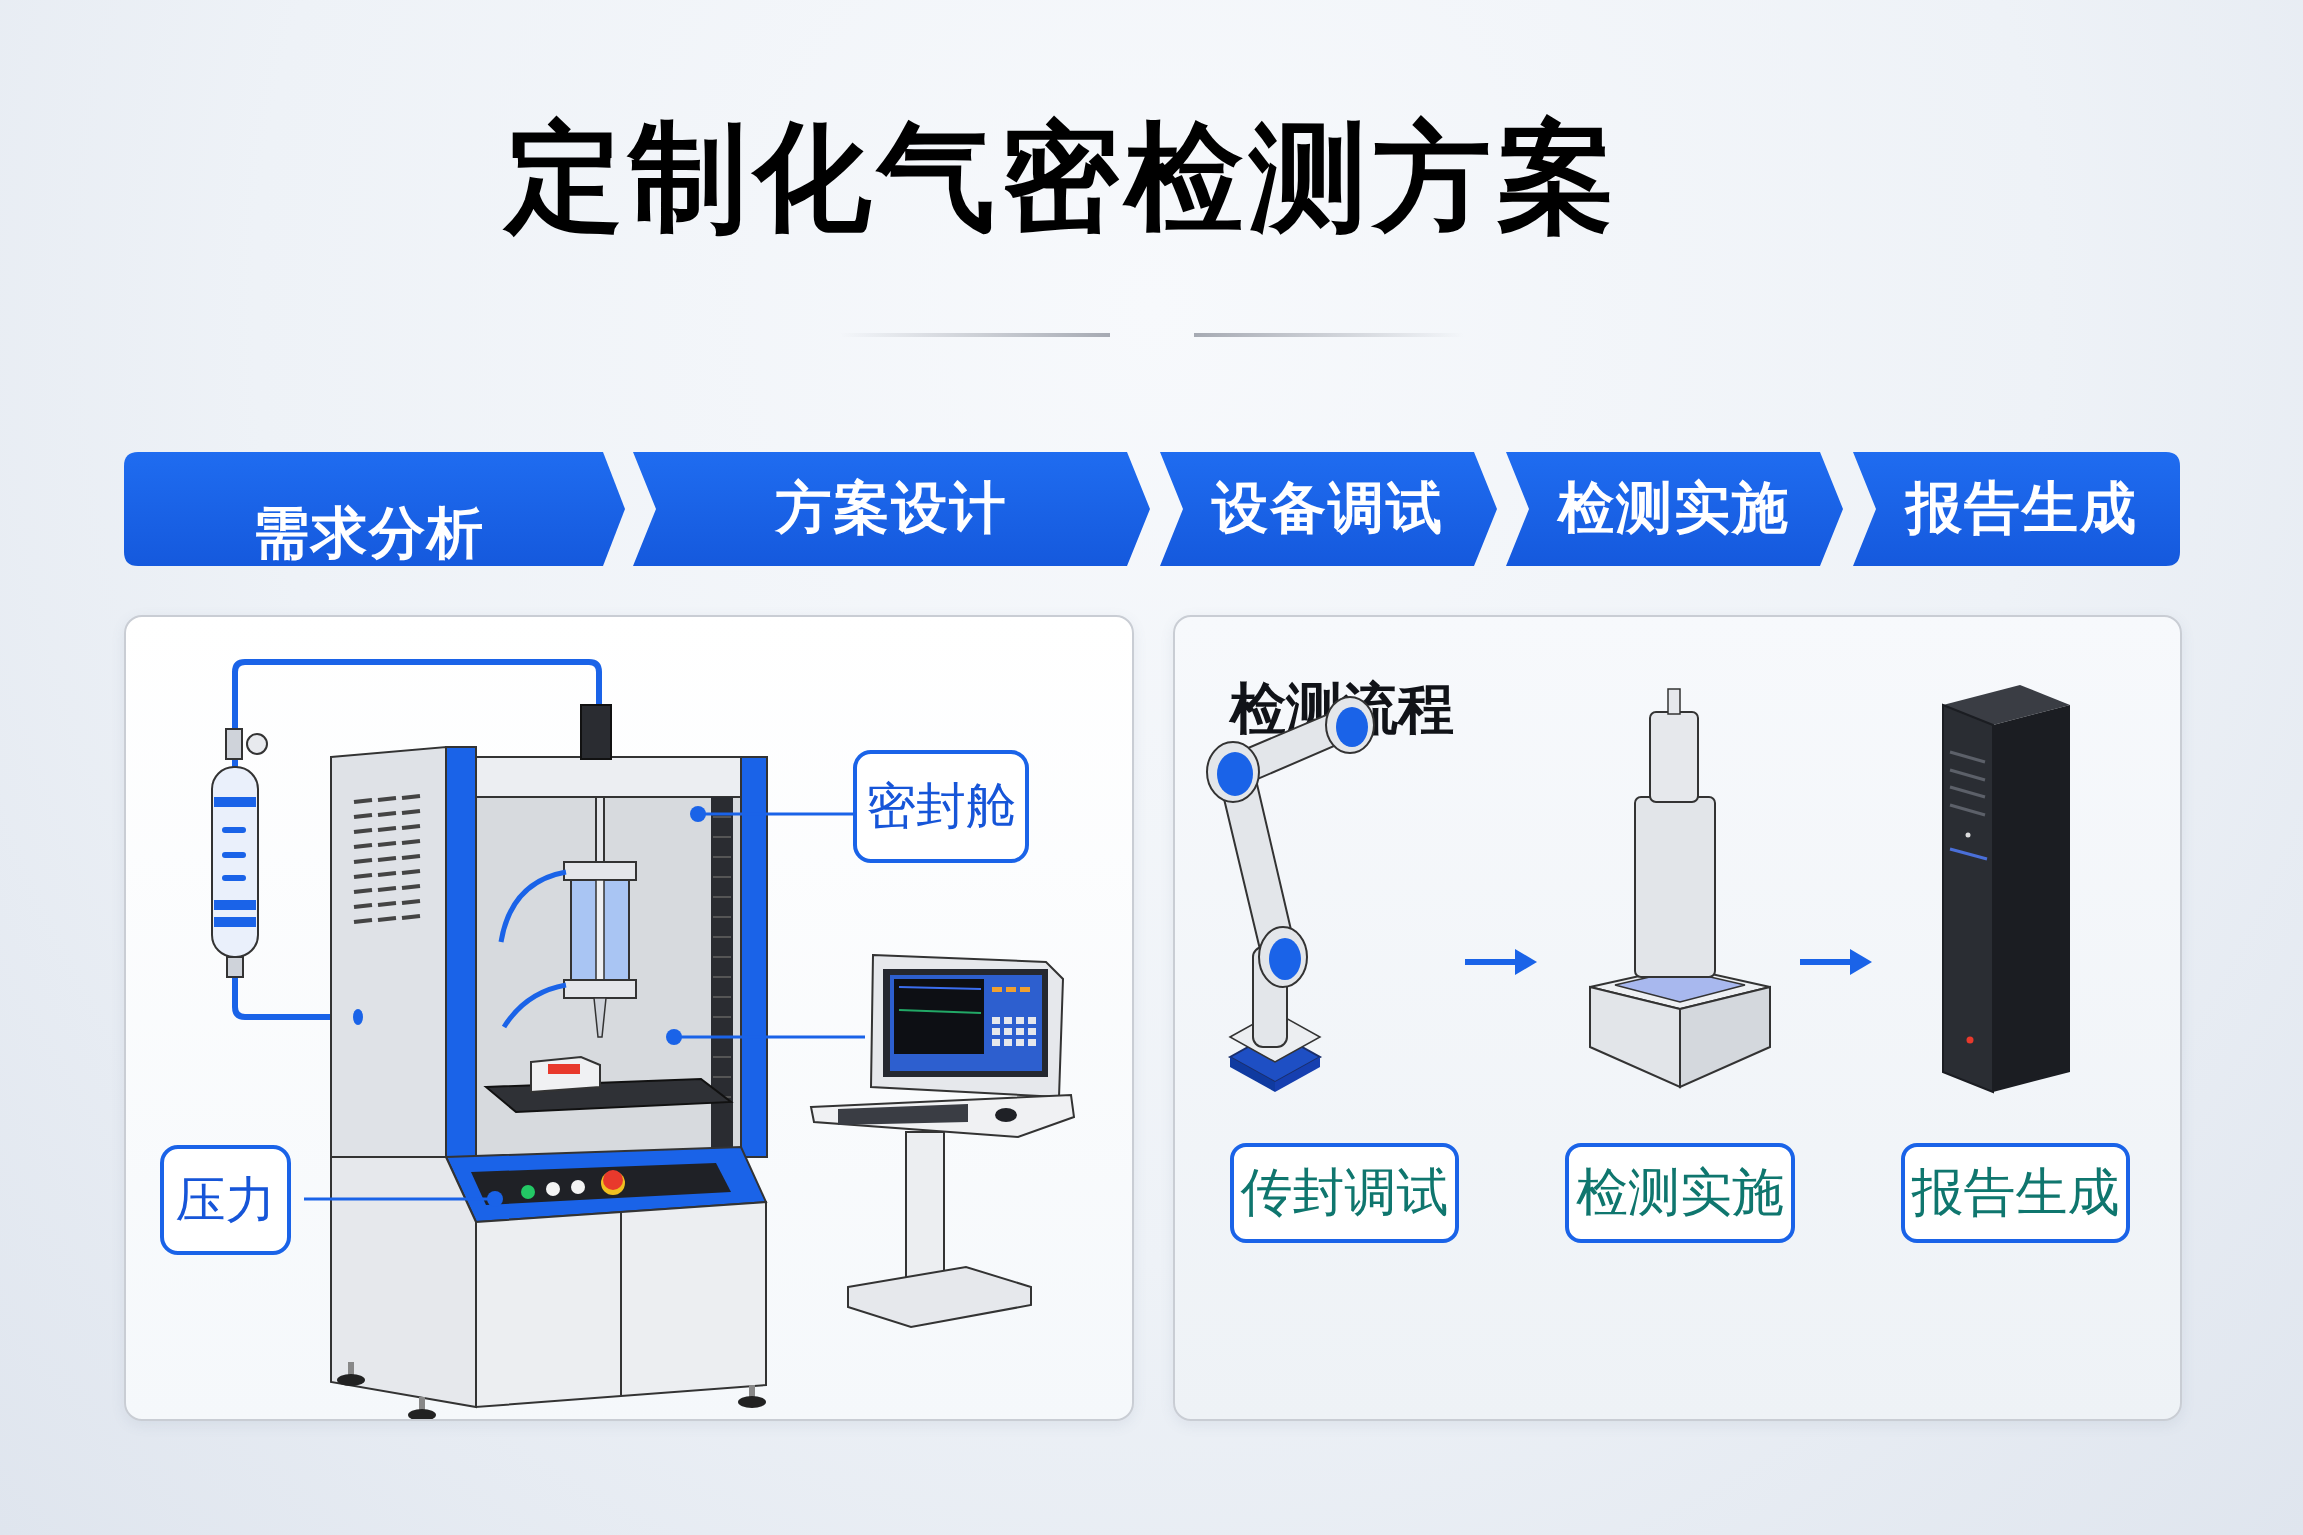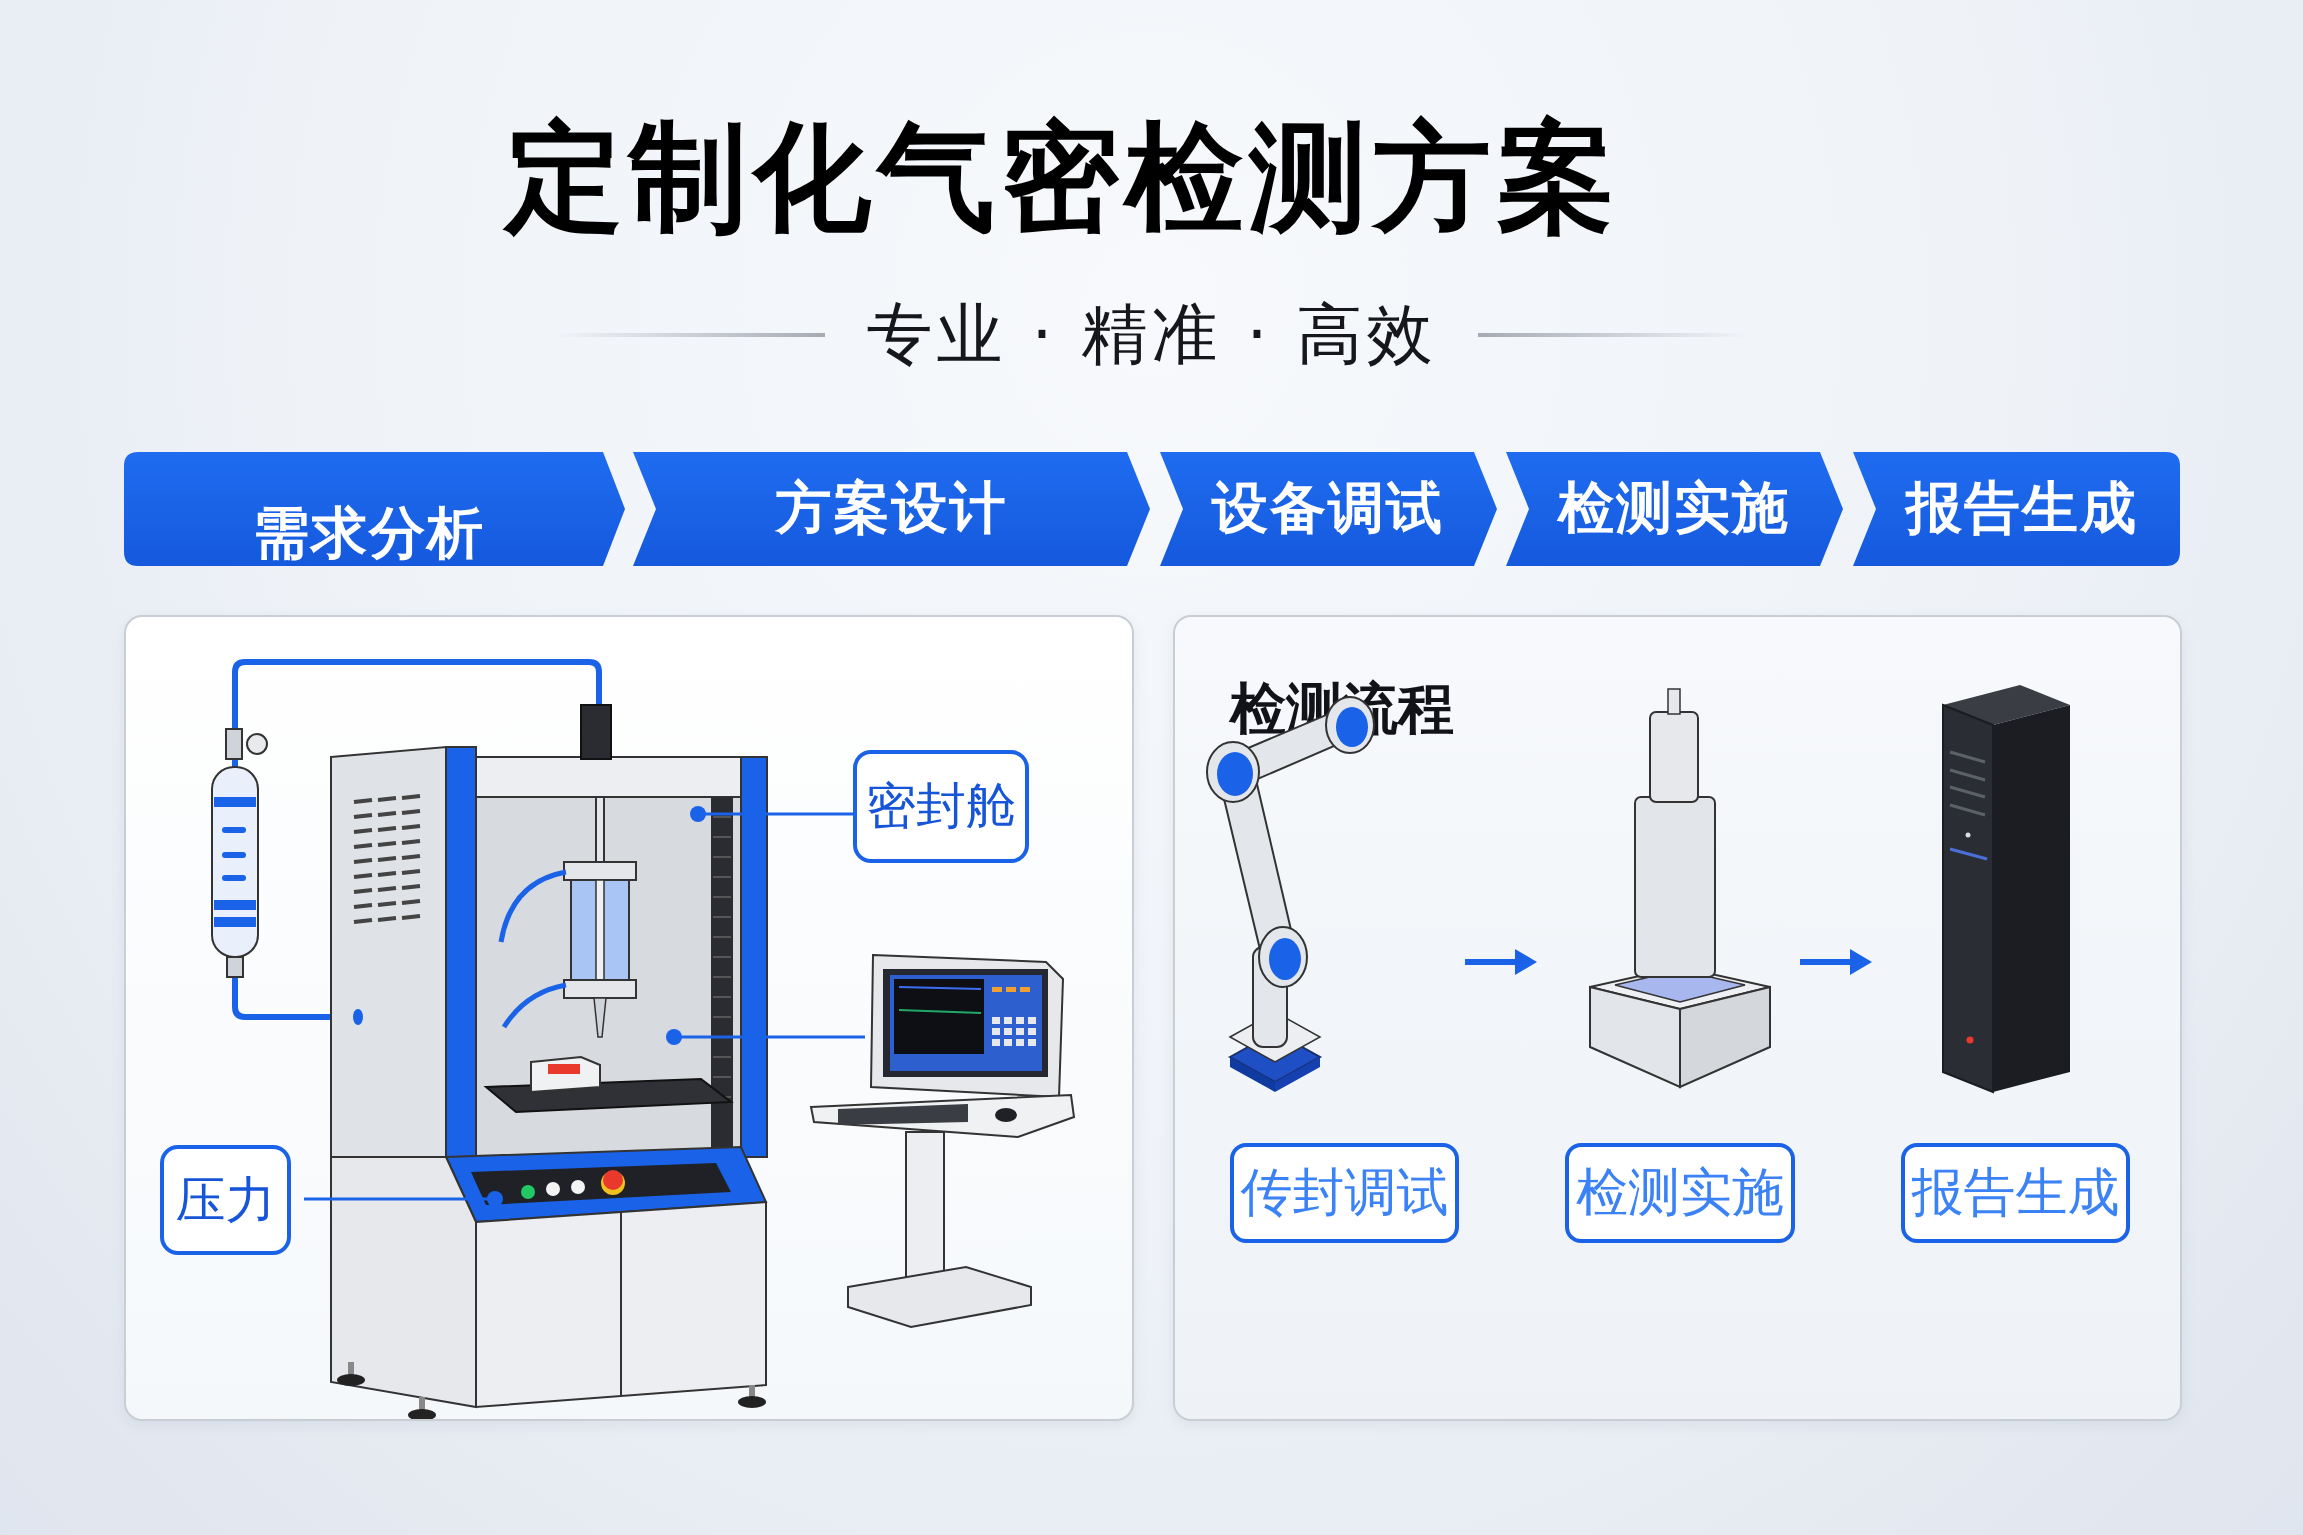--- a/index.html
+++ b/index.html
@@ -41,30 +41,29 @@
     display:flex; align-items:center; justify-content:center;
     color:#1655d8; font-size:50px; box-sizing:border-box;
   }
   .flow-title {
     position:absolute; left:55px; top:55px; font-size:56px; font-weight:bold; color:#111318;
   }
   .flow-box {
     position:absolute; top:526px; height:100px; background:#ffffff;
     border:4px solid #1a63e8; border-radius:16px; box-sizing:border-box;
     display:flex; align-items:center; justify-content:center;
-    font-size:52px; color:#3b82f6;
+    font-size:52px; color:#0f766e;
   }
 </style>
 </head>
 <body>
 
 <div class="title">定制化气密检测方案</div>
 <div class="subtitle-row">
   <div class="deco-line deco-left"></div>
-  <div class="subtitle">专业 · 精准 · 高效</div>
   <div class="deco-line deco-right"></div>
 </div>
 
 <div class="process-bar">
   <svg width="2056" height="114" viewBox="0 0 2056 114">
     <defs>
       <linearGradient id="chev" x1="0" y1="0" x2="0" y2="1">
         <stop offset="0" stop-color="#1f6cf0"></stop>
         <stop offset="1" stop-color="#1559dd"></stop>
       </linearGradient>

